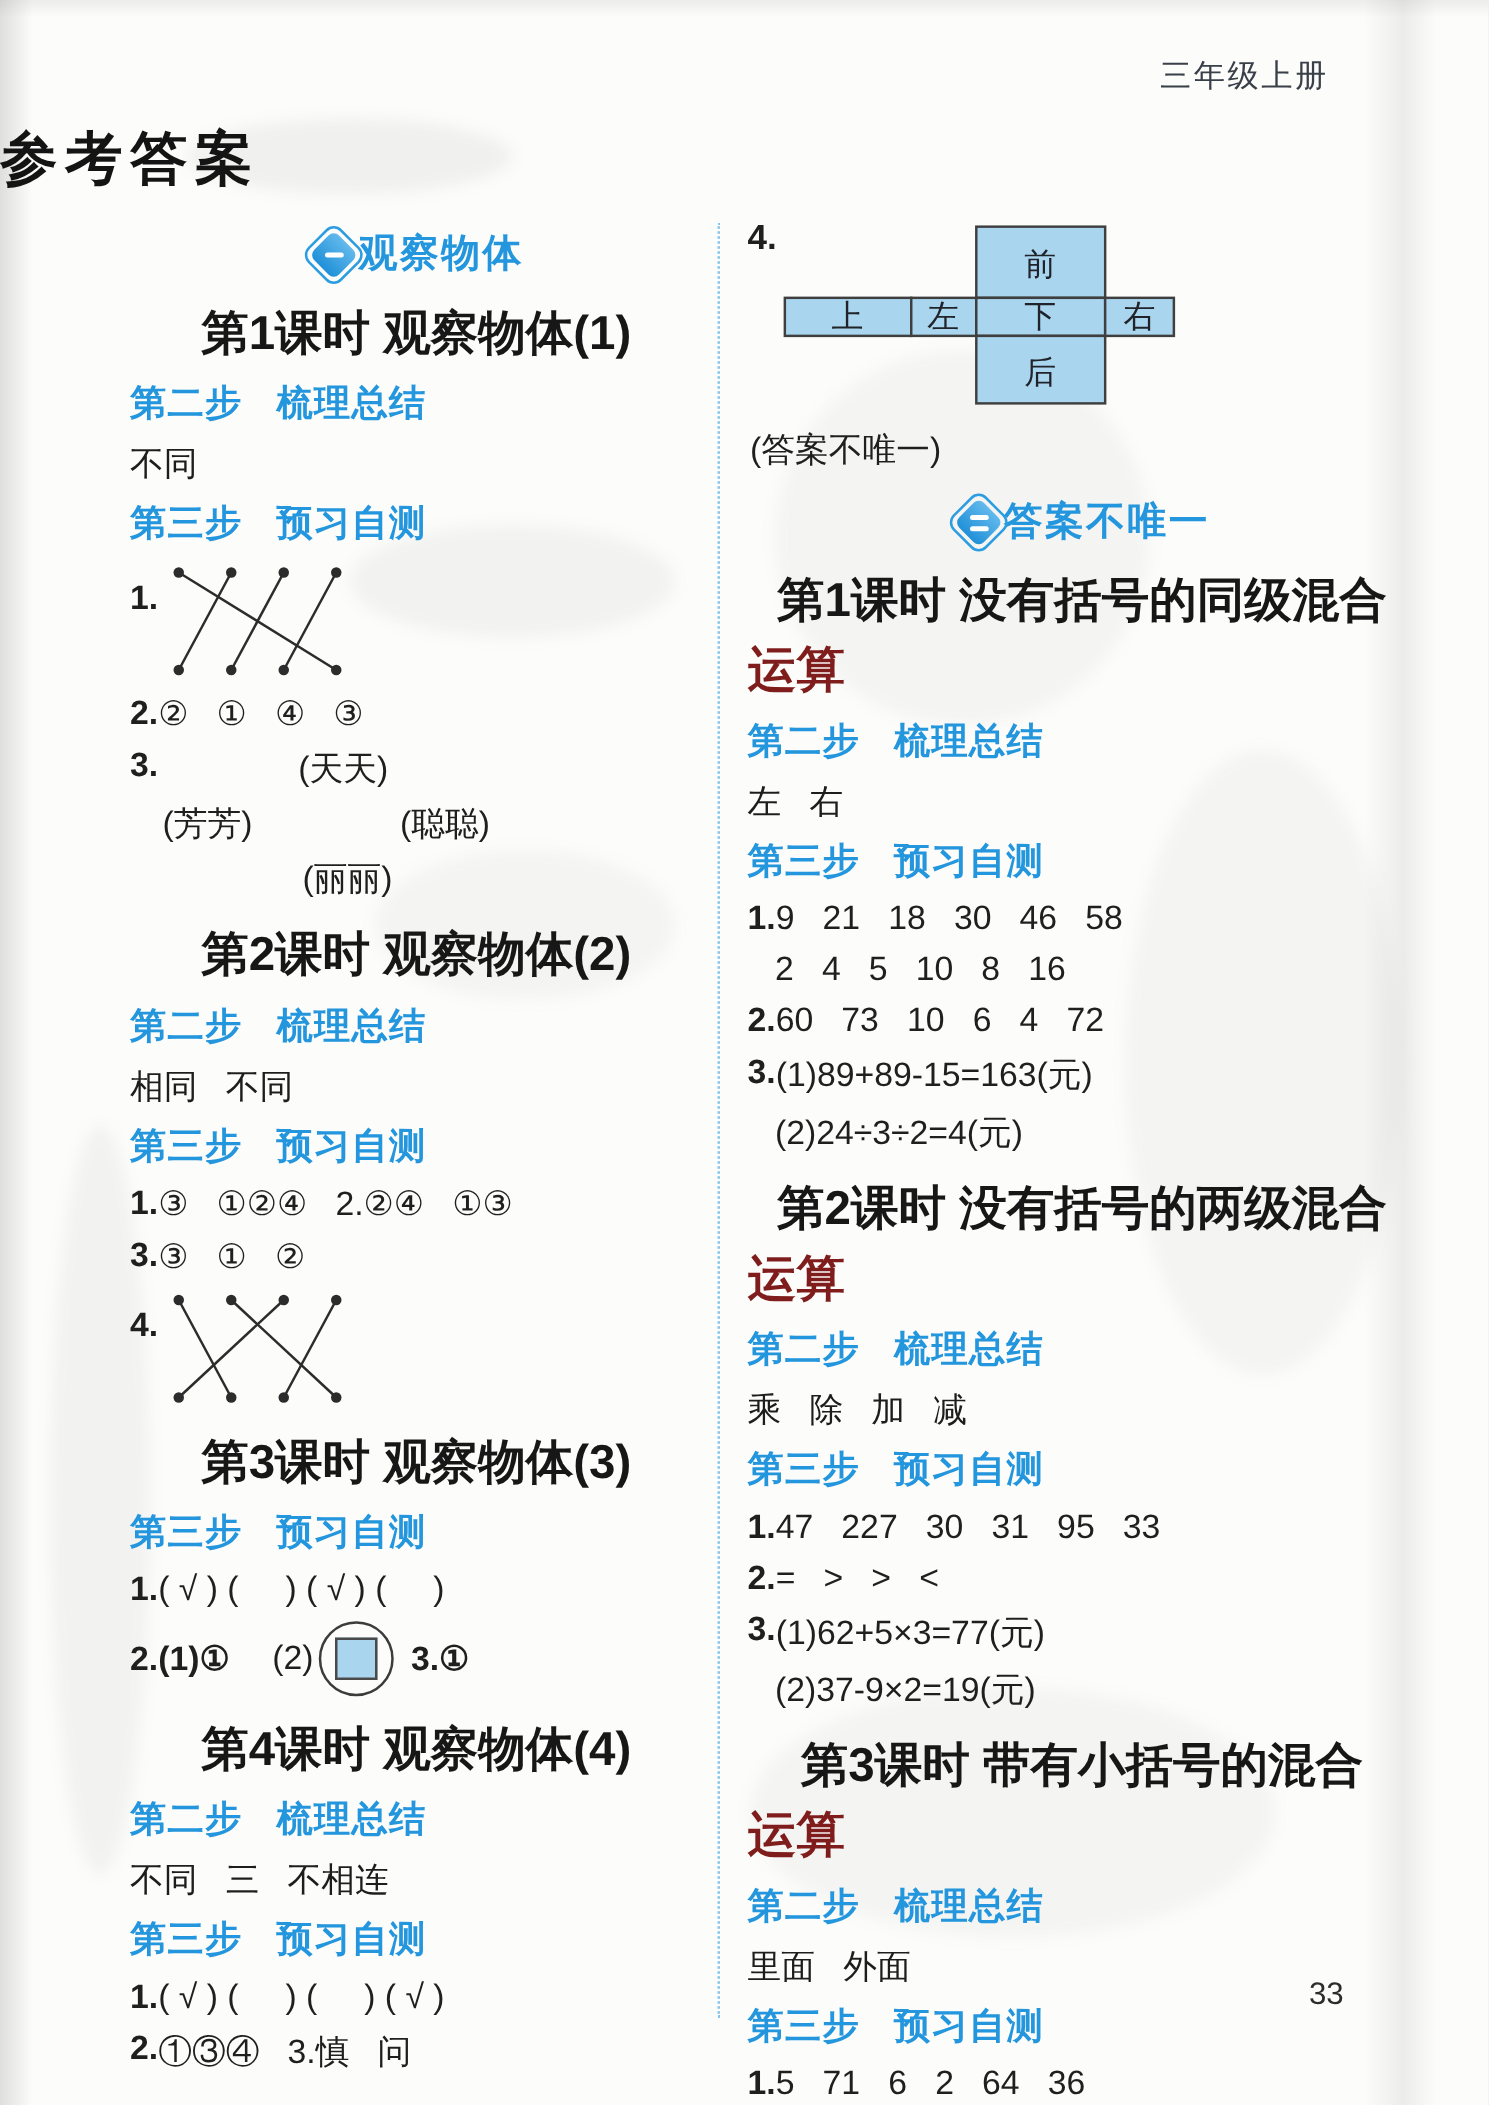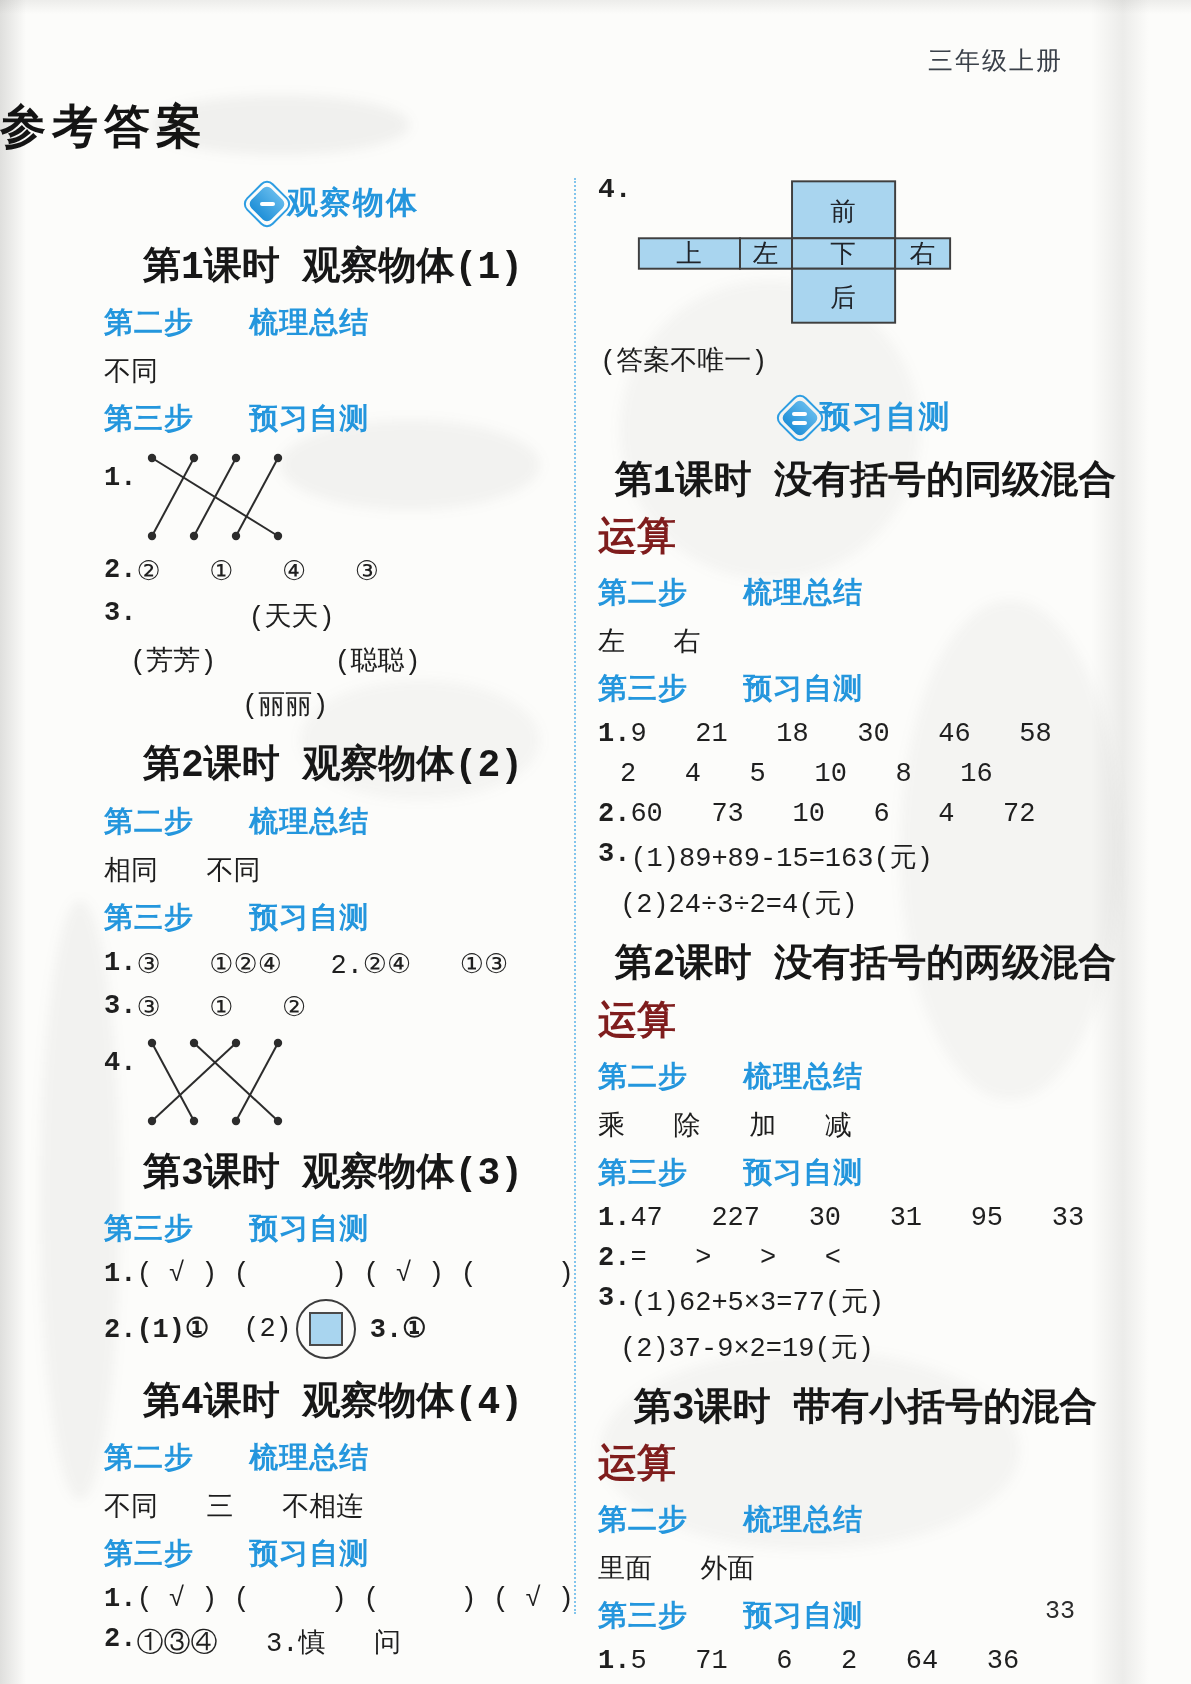--- a/index.html
+++ b/index.html
@@ -1,19 +1,19 @@
 <!DOCTYPE html>
 <html><head>
 <meta charset="utf-8">
 <style>
   html,body { margin:0; padding:0; background:#e8e8e6; }
   .page {
     position:relative; width:1191px; height:1684px; margin:0 auto;
     background:#fcfcfa; overflow:hidden;
-    font-family:Liberation Mono, monospace;
+    font-family:Liberation Sans, sans-serif;
     color:#1f1f1f;
   }
   
   .edge-left   { position:absolute; left:0; top:0; width:26px; height:100%;
                  background:linear-gradient(90deg, rgba(90,90,88,0.18), rgba(0,0,0,0)); }
   .edge-right  { position:absolute; right:42px; top:0; width:58px; height:100%;
                  background:linear-gradient(90deg, rgba(0,0,0,0) , rgba(120,120,118,0.12) 55%, rgba(0,0,0,0)); }
   .edge-top    { position:absolute; left:0; top:0; width:100%; height:14px;
                  background:linear-gradient(180deg, rgba(100,100,98,0.10), rgba(0,0,0,0)); }
   .blot { position:absolute; border-radius:50%; filter:blur(6px); pointer-events:none; }
@@ -60,21 +60,21 @@
   .circle-row .qnum { font-weight:bold; }
   .shape-circle { width:56px; height:56px; border:2.5px solid #3c3c3c; border-radius:50%;
                   display:flex; align-items:center; justify-content:center; margin:0 14px 0 4px; flex:none; }
   .shape-square { width:30px; height:30px; background:#a9d5ef; border:2px solid #4a4a4a; }
 
   .net-row { display:flex; align-items:flex-start; margin:0 0 6px 0; }
   .net-row .qnum { font-size:28px; font-weight:bold; margin-top:-4px; white-space:pre; }
   .net-note { font-size:27px; margin:14px 0 4px 2px; white-space:pre; }
   svg.net text { font-size:26px; fill:#20242a; font-family:inherit; }
 
-  .pagenum { position:absolute; right:116px; bottom:58px; font-size:25px; color:#2c2c2c; }
+  .pagenum { position:absolute; right:116px; bottom:74px; font-size:25px; color:#2c2c2c; }
 </style>
 </head>
 <body>
 
 <div class="page">
 
   <div class="edge-left"></div>
   <div class="edge-right"></div>
   <div class="edge-top"></div>
   <div class="blot" style="left:150px; top:95px;  width:260px; height:60px;  background:rgba(90,90,90,0.07);"></div>
@@ -227,21 +227,21 @@
 
       <div class="section-head">
         <span class="diamond">
           <span class="outer"></span>
           <span class="inner"></span>
           <span class="bars">
               <span class="bar"></span>
               <span class="bar"></span>
             </span>
         </span>
-        <span class="section-title">预习自测</span>
+        <span class="section-title">答案不唯一</span>
       </div>
 
       <div class="lesson-title tight">第1课时 没有括号的同级混合</div>
       <div class="lesson-title-2">运算</div>
       <div class="step">第二步   梳理总结</div>
       <div class="ans">左   右</div>
       <div class="step">第三步   预习自测</div>
       <div class="qline">
         <span class="qnum">1.</span>
         <span class="qtext">9   21   18   30   46   58</span>

